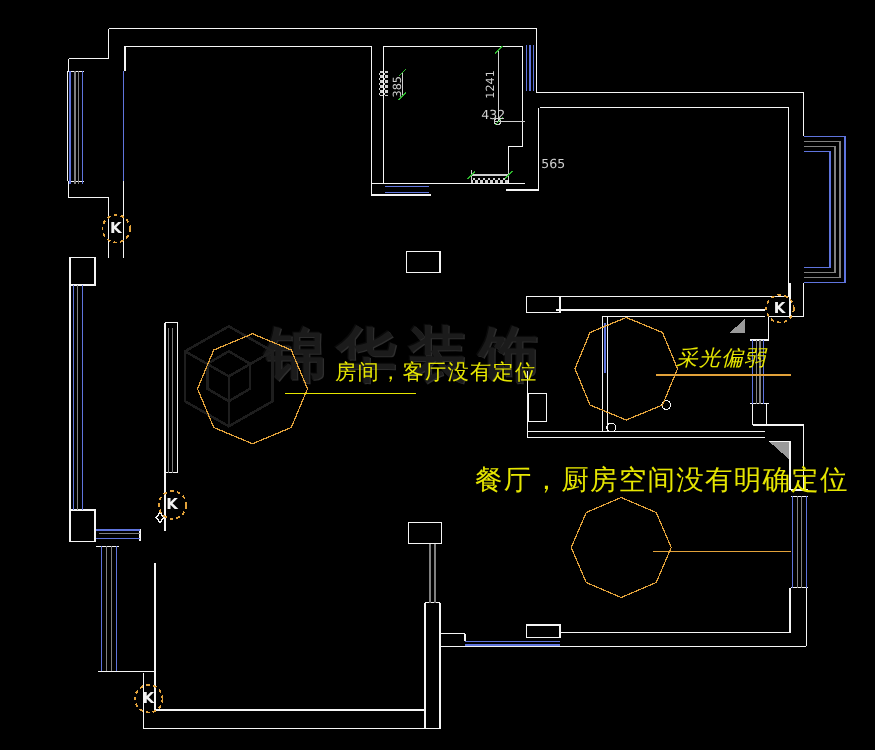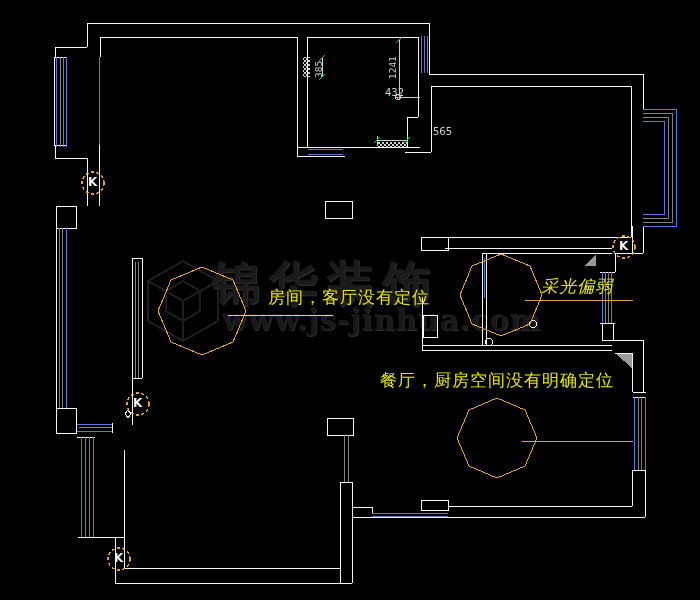--- a/index.html
+++ b/index.html
@@ -15,40 +15,39 @@
           font-weight:bold;font-size:29px;letter-spacing:1px;color:#191919;
           text-shadow:1px 1px 0 #2c2c2c;white-space:nowrap;}
   
   #cad{position:absolute;left:0;top:0;z-index:2;}
   
   #texts{position:absolute;left:0;top:0;width:700px;height:600px;z-index:3;}
   .note{position:absolute;color:#e6e600;white-space:nowrap;letter-spacing:1px;
         font-family:"DejaVu Sans",sans-serif;}
   #note-room{left:268px;top:286px;font-size:17px;}
   #note-light{left:541px;top:275px;font-size:17px;font-style:italic;}
-  #note-dining{left:380px;top:369px;font-size:17px;}
+  #note-dining{left:380px;top:369px;font-size:22px;}
   .dim{position:absolute;color:#cfcfcf;font-size:9px;font-family:"DejaVu Sans",sans-serif;
        white-space:nowrap;}
   #dim-385{left:314px;top:78px;transform:rotate(-90deg);transform-origin:left top;}
   #dim-1241{left:388px;top:79px;transform:rotate(-90deg);transform-origin:left top;}
   #dim-432{left:385px;top:87px;font-size:10px;}
   #dim-565{left:400px;top:126px;font-size:10px;margin-left:33px;}
   .kletter{position:absolute;color:#f2f2f2;font-size:12px;font-weight:bold;
            font-family:"DejaVu Sans",sans-serif;}
   #k1{left:88px;top:175px;} #k2{left:619px;top:239px;}
   #k3{left:133px;top:396px;} #k4{left:114px;top:551px;}
 </style>
 </head>
 <body>
 
 <div id="stage">
 
   <div id="watermark">
     <span class="wm-title">锦华装饰</span>
-    <span class="wm-url">www.js-jinhua.com</span>
   </div>
 
   <svg id="cad" width="700" height="600" viewBox="0 0 700 600" shape-rendering="crispEdges">
     <defs>
       <pattern id="hatch" width="4" height="4" patternUnits="userSpaceOnUse">
         <rect width="2" height="2" fill="#cfcfcf"></rect>
         <rect x="2" y="2" width="2" height="2" fill="#cfcfcf"></rect>
       </pattern>
     </defs>
 

